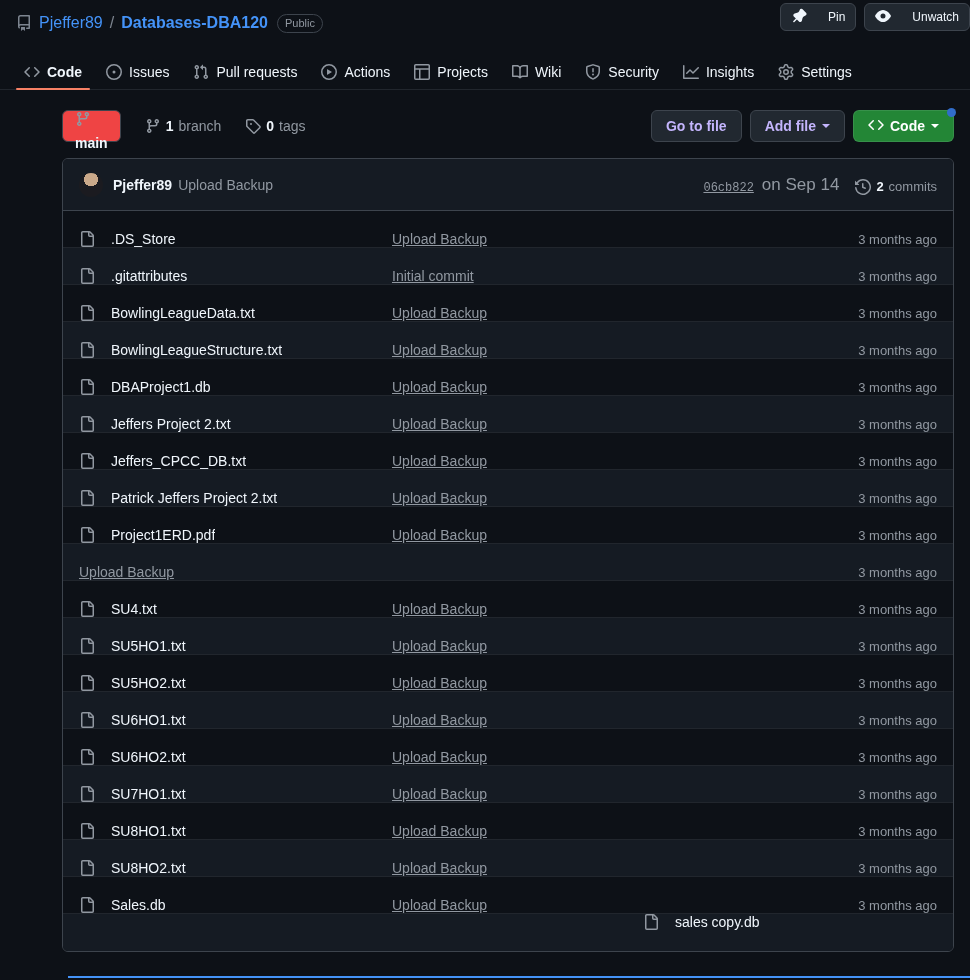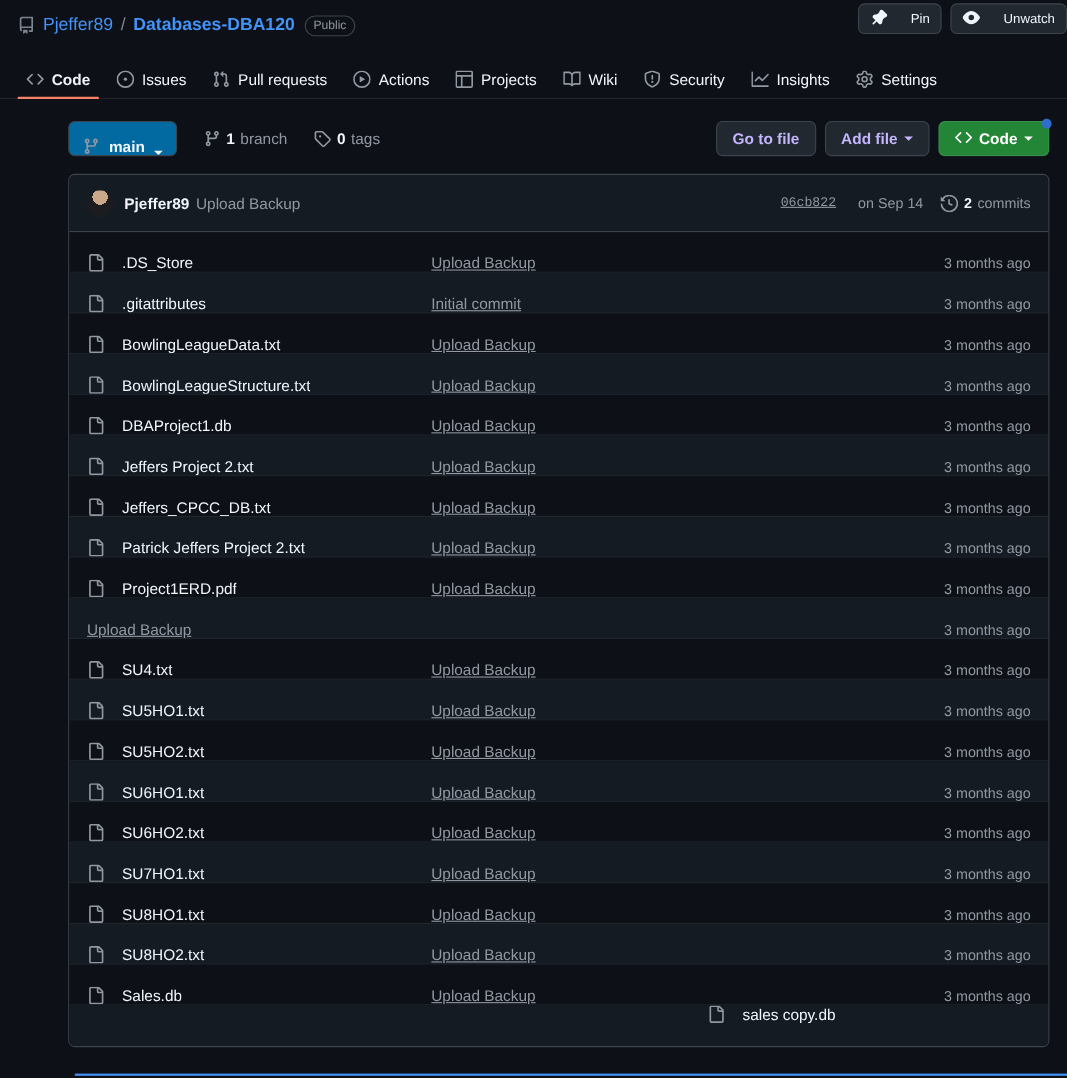--- a/index.html
+++ b/index.html
@@ -113,32 +113,33 @@
 
   
   .toolbar {
     margin: 20px 16px 0 62px;
     display: flex;
     align-items: center;
     height: 32px;
     position: relative;
   }
   .branch-btn {
-    background: #0369a1;
+    background: #ef4444;
     border: 1px solid #3d444d;
     border-radius: 6px;
     color: #f0f6fc;
     font-size: 14px;
     font-weight: 600;
     height: 32px;
     padding: 0 12px;
     display: inline-flex;
-    align-items: flex-end;
+    align-items: flex-start;
     gap: 8px;
     font-family: "Liberation Sans", sans-serif;
+    flex-direction: column;
   }
   .branch-btn .bico { color: #9198a1; display: flex; }
   .caret {
     width: 0; height: 0;
     border-left: 4px solid transparent;
     border-right: 4px solid transparent;
     border-top: 4px solid currentColor;
     display: inline-block;
   }
   .meta-link {
@@ -226,29 +227,29 @@
   .commit-msg {
     color: #9198a1;
     font-size: 14px;
     margin-left: 6px;
     text-decoration: none;
   }
   .commit-right {
     position: absolute;
     right: 16px;
     display: flex;
-    align-items: flex-start;
+    align-items: flex-end;
     gap: 8px;
   }
   .commit-sha {
     color: #9198a1;
     font-family: "Liberation Mono", monospace;
     font-size: 12px;
   }
-  .commit-date { color: #9198a1; font-size: 13px; margin-left: 12px; }
+  .commit-date { color: #9198a1; font-size: 17px; }
   .commit-count {
     display: inline-flex;
     align-items: center;
     gap: 5px;
     margin-left: 8px;
     color: #9198a1;
     font-size: 13px;
     text-decoration: none;
   }
   .commit-count strong { color: #f0f6fc; font-weight: 600; }

